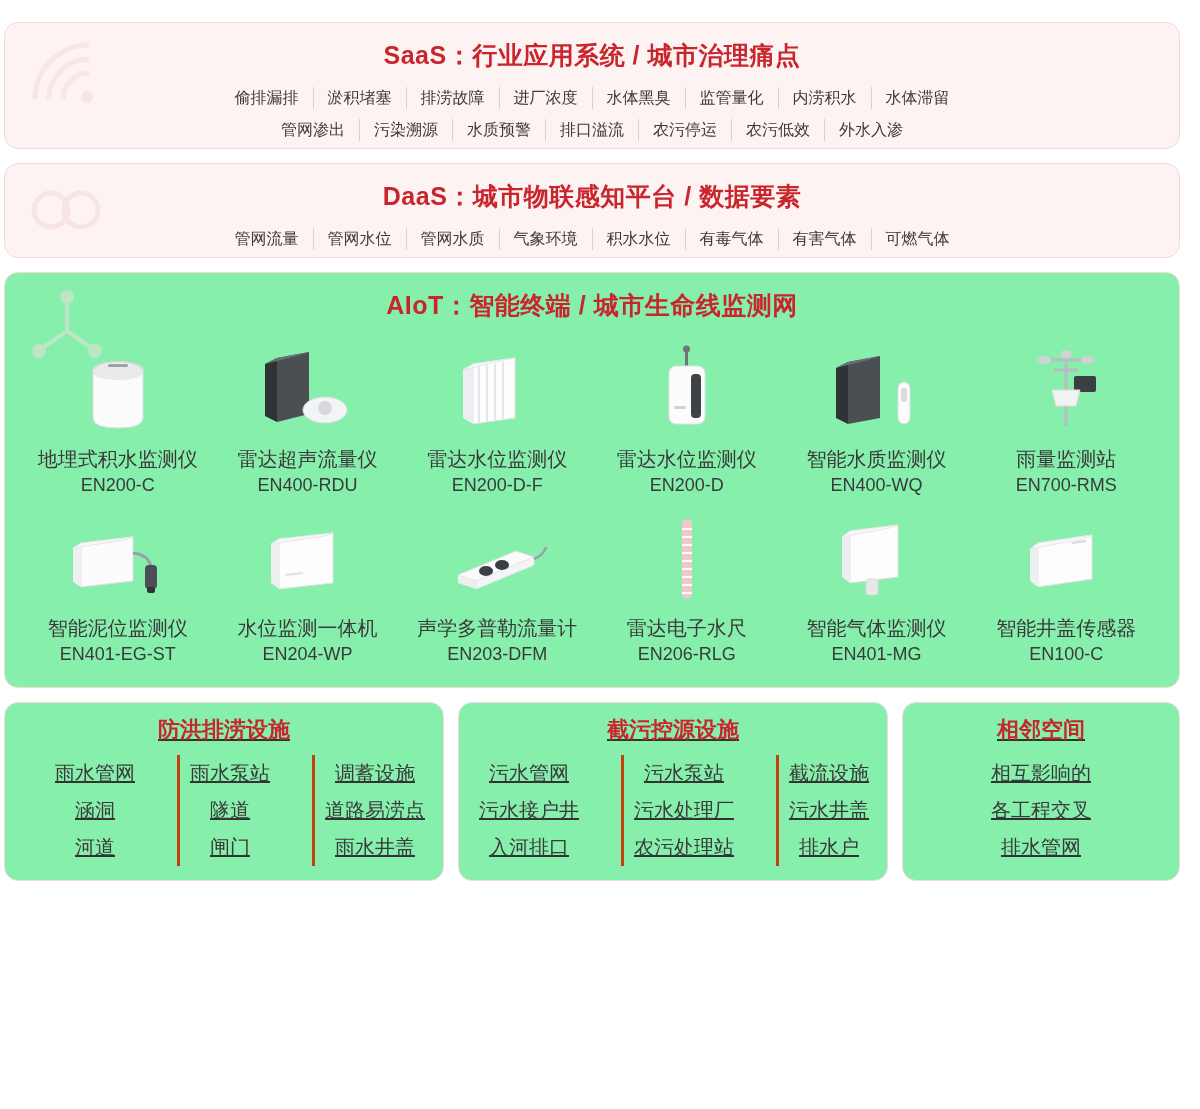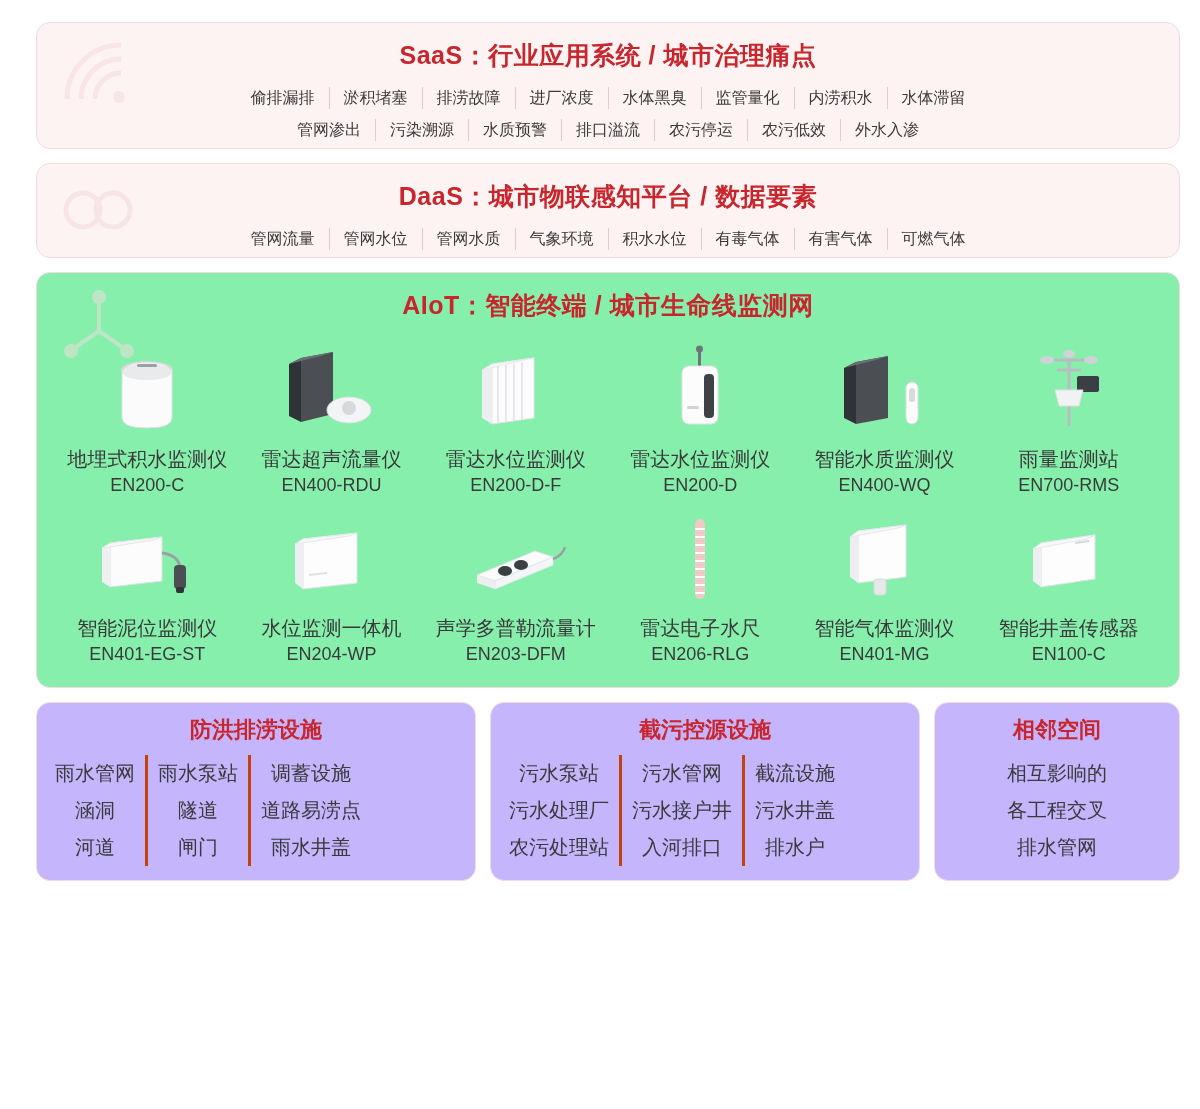--- a/index.html
+++ b/index.html
@@ -3,21 +3,21 @@
 <meta charset="utf-8">
 <style>
   html,body{margin:0;padding:0;}
   body{
     width:1200px;height:1109px;
     background:#ffffff;
     font-family:"Liberation Sans","DejaVu Sans",sans-serif;
     color:#333333;
     -webkit-font-smoothing:antialiased;
   }
-  .page{position:relative;width:1200px;height:1109px;box-sizing:border-box;padding:22px 20px 10px 36px;}
+  .page{position:relative;width:1200px;height:1109px;box-sizing:border-box;padding:22px 20px 10px 4px;}
 
   
   .panel{
     position:relative;
     border:1px solid #f6d9dc;
     border-radius:14px;
     background:#86efac;
     box-sizing:border-box;
     margin-bottom:14px;
     overflow:hidden;
@@ -59,27 +59,27 @@
     display:flex;flex-direction:column;align-items:center;justify-content:flex-start;
     padding:6px 4px 10px 4px;
   }
   .device .art{height:92px;display:flex;align-items:flex-end;justify-content:center;}
   .device .nm{font-size:20px;color:#3a3a3a;margin-top:10px;text-align:center;line-height:1.35;}
   .device .mdl{font-size:18px;color:#3a3a3a;text-align:center;line-height:1.35;}
 
   
   .bottom{display:flex;gap:14px;align-items:stretch;}
   .bx{
-    border:1px solid #f6d9dc;border-radius:14px;background:#c4b5fd;
-    box-sizing:border-box;padding:12px 8px 14px 8px;
+    border:1px solid #f6d9dc;border-radius:14px;background:#86efac;
+    box-sizing:border-box;padding:12px 8px 14px 8px;text-decoration:underline;
   }
   .bx h3{
     margin:0 0 10px 0;text-align:center;font-size:22px;color:#c9252d;font-weight:bold;
   }
-  .bx-cols{display:flex;justify-content:flex-start;}
+  .bx-cols{display:flex;justify-content:flex-end;gap:32px;}
   .bx-col{padding:0 10px;}
   .bx-col + .bx-col{border-left:3px solid #c2410c;}
   .bx-col div{font-size:20px;color:#3a3a3a;text-align:center;line-height:1.85;white-space:nowrap;}
   .bx1{flex:0 0 440px;}
   .bx2{flex:0 0 430px;}
   .bx3{flex:1 1 auto;}
   .bx3 .single{font-size:20px;color:#3a3a3a;text-align:center;line-height:1.85;}
 </style>
 </head>
 <body>
@@ -386,28 +386,28 @@
           <div>道路易涝点</div>
           <div>雨水井盖</div>
         </div>
       </div>
     </div>
 
     <div class="bx bx2">
       <h3>截污控源设施</h3>
       <div class="bx-cols">
         <div class="bx-col">
+          <div>污水管网</div>
+          <div>污水接户井</div>
+          <div>入河排口</div>
+        </div>
+        <div class="bx-col">
           <div>污水泵站</div>
           <div>污水处理厂</div>
           <div>农污处理站</div>
-        </div>
-        <div class="bx-col">
-          <div>污水管网</div>
-          <div>污水接户井</div>
-          <div>入河排口</div>
         </div>
         <div class="bx-col">
           <div>截流设施</div>
           <div>污水井盖</div>
           <div>排水户</div>
         </div>
       </div>
     </div>
 
     <div class="bx bx3">

